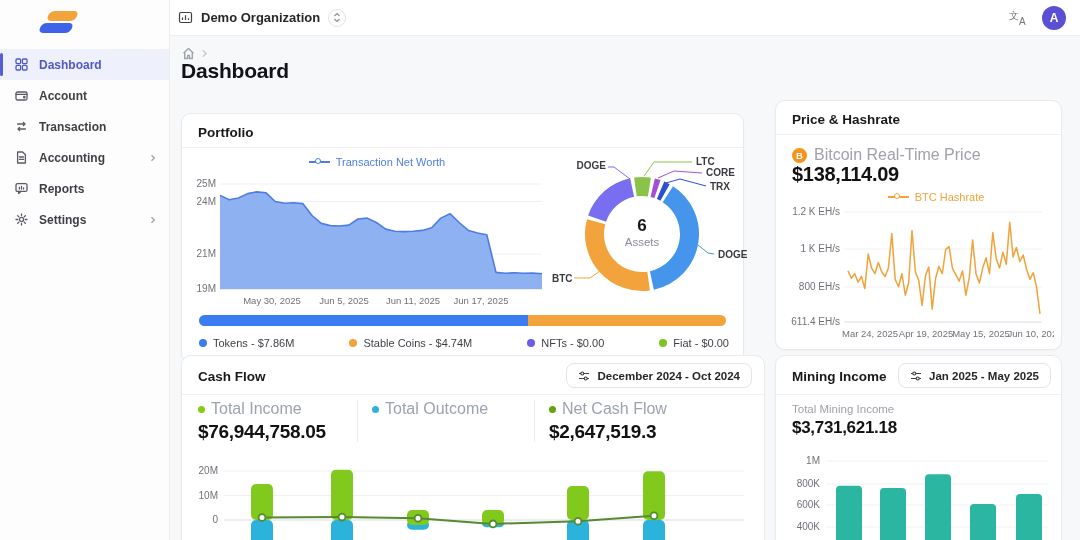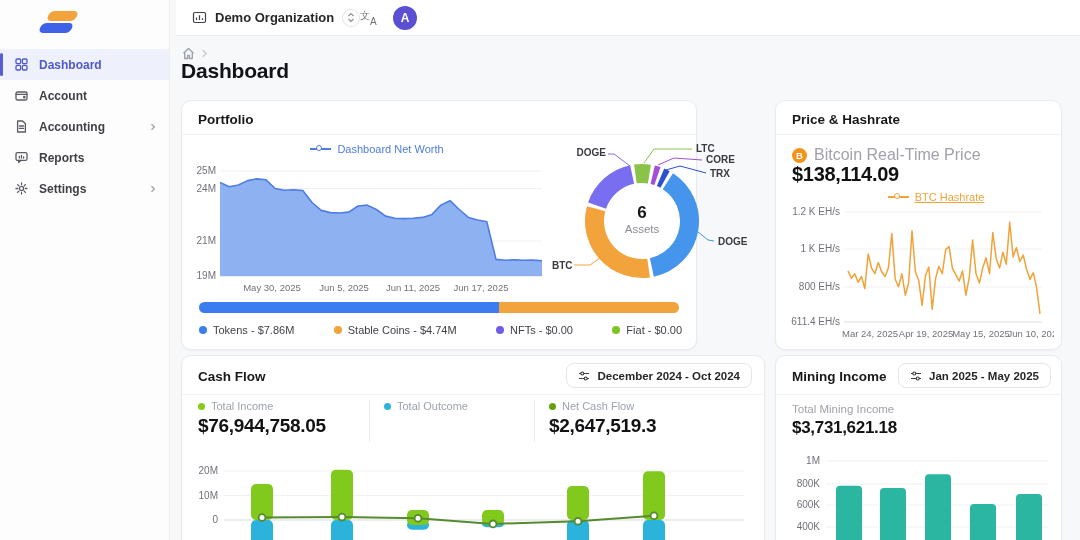--- a/index.html
+++ b/index.html
@@ -14,21 +14,21 @@
   nav { margin-top:5px; }
   .nav-item { position:relative; height:31px; display:flex; align-items:center; gap:11px; padding-left:15px; cursor:pointer; font-size:12px; font-weight:600; color:#3f3f46; }
   .nav-item svg.nicon { stroke:#5b5b63; }
   .nav-item.active { background:#eef0fc; color:#4f58c9; }
   .nav-item.active svg.nicon { stroke:#4f58c9; }
   .nav-item.active .indicator { position:absolute; left:0; top:4px; bottom:4px; width:3px; border-radius:2px; background:#565fd0; }
   .nav-item .chev { margin-left:auto; margin-right:12px; }
   svg.nicon { width:13px; height:13px; fill:none; stroke-width:1.3; stroke-linecap:round; stroke-linejoin:round; }
 
   
-  .topbar { position:absolute; left:176px; right:0; top:0; height:36px; background:#fff; border-bottom:1px solid #eceef1; display:flex; align-items:center; padding:0 14px 0 16px; z-index:4; }
+  .topbar { position:absolute; left:162px; right:0; top:0; height:36px; background:#fff; border-bottom:1px solid #eceef1; display:flex; align-items:center; justify-content:space-between; padding:0 14px 0 16px; z-index:4; }
   .org-switcher { display:flex; align-items:center; gap:8px; font-size:13px; font-weight:600; color:#27272a; cursor:pointer; }
   .stepper { width:18px; height:18px; border:1px solid #e1e2e6; border-radius:50%; display:flex; align-items:center; justify-content:center; background:#fff; }
   .topbar-right { display:flex; align-items:center; gap:14px; }
   .avatar { width:24px; height:24px; border-radius:50%; background:#5b4fd4; color:#fff; font-size:12px; font-weight:700; display:flex; align-items:center; justify-content:center; cursor:pointer; }
 
   
   .breadcrumb { position:absolute; left:182px; top:47px; display:flex; align-items:center; gap:6px; }
   h1.page-title { position:absolute; left:181px; top:59px; font-size:21px; font-weight:800; color:#111318; letter-spacing:-.2px; }
 
   
@@ -47,21 +47,21 @@
   .donut-wrap { position:absolute; left:368px; top:38px; width:210px; height:178px; }
   .dlabel { position:absolute; font-size:10px; font-weight:700; color:#3a3a40; }
   .donut-center { position:absolute; left:62px; width:60px; text-align:center; }
   .alloc-bar { position:absolute; left:17px; right:17px; top:201px; height:11px; border-radius:6px; overflow:hidden; display:flex; background:#f2f2f5; }
   .alloc-bar span { height:100%; display:block; }
   .alloc-legend { position:absolute; left:17px; right:14px; top:223px; display:flex; justify-content:space-between; }
   .alloc-item { display:flex; align-items:center; gap:6px; font-size:11px; color:#3f3f46; }
   .dot { width:8px; height:8px; border-radius:50%; display:inline-block; flex:none; }
 
   
-  .stat-label { font-size:11px; color:#9ca3af; display:flex; align-items:center; gap:6px; }
+  .stat-label { font-size:16px; color:#9ca3af; display:flex; align-items:center; gap:6px; }
   .stat-value { font-size:19px; font-weight:800; color:#121214; margin-top:3px; letter-spacing:-.3px; }
   .cf-col { position:absolute; top:44px; }
   .cf-col.b { border-left:1px solid #ececf0; padding-left:14px; height:42px; }
 
   svg text { font-family:"Liberation Sans","DejaVu Sans",sans-serif; fill:#71717a; font-size:10px; }
   svg text.xl { font-size:9.5px; }
 </style>
 </head>
 <body>
 
@@ -81,20 +81,27 @@
         </svg>
       <span>Dashboard</span>
     </div>
     <div class="nav-item">
       <svg class="nicon" viewBox="0 0 13 13">
           <rect x="1" y="3" width="11" height="8" rx="1.5"></rect>
           <path d="M1 5.4h11"></path>
           <circle cx="9.3" cy="8.2" r="0.7"></circle>
         </svg>
       <span>Account</span>
+    </div>
+    <div class="nav-item">
+      <svg class="nicon" viewBox="0 0 13 13">
+          <path d="M2.6 4h7.3M8.4 2.4 10 4 8.4 5.6"></path>
+          <path d="M10.4 9H3.1M4.6 7.4 3 9l1.6 1.6"></path>
+        </svg>
+      <span>Transaction</span>
     </div>
     <div class="nav-item">
       <svg class="nicon" viewBox="0 0 13 13">
           <path d="M2.6 1h5l2.8 2.8v8.2H2.6z"></path>
           <path d="M4.4 6h4.2M4.4 8.4h4.2"></path>
         </svg>
       <span>Accounting</span>
       <svg class="chev" width="8" height="8" viewBox="0 0 8 8" fill="none" stroke="#a1a1aa" stroke-width="1.3">
           <path d="M2.5 1.2 5.4 4 2.5 6.8"></path>
         </svg>
@@ -146,29 +153,29 @@
 <div class="breadcrumb">
   <svg width="13" height="13" viewBox="0 0 13 13" fill="none" stroke="#9ca3af" stroke-width="1.4" stroke-linejoin="round">
       <path d="M1.5 6.2 6.5 1.5l5 4.7M2.7 5.4v6.1h2.9V8.4h1.8v3.1h2.9V5.4"></path>
     </svg>
   <svg width="7" height="9" viewBox="0 0 7 9" fill="none" stroke="#c6c8cd" stroke-width="1.3">
       <path d="M1.8 1.2 5.2 4.5 1.8 7.8"></path>
     </svg>
 </div>
 <h1 class="page-title">Dashboard</h1>
 
-<section class="card" style="left:181px;top:100px;width:516px;height:250px">
+<section class="card" style="left:181px;top:113px;width:563px;height:250px">
   <div class="card-title">Portfolio</div>
   <div class="card-divider" style="top:33px"></div>
 
   <div class="chart-legend" id="nw-legend" style="position: absolute; left: 30px; top: 42px; width: 330px; color: rgb(78, 124, 228);">
     <span class="lmark">
         <i></i>
       </span>
-    <span>Dashboard Net Worth</span>
+    <span>Transaction Net Worth</span>
   </div>
 
   <svg id="nw-svg" width="358" height="142" viewBox="0 0 358 142" style="position:absolute;left:8px;top:58px">
     <line x1="30" y1="12" x2="352" y2="12" stroke="#f0f0f3"></line>
     <line x1="30" y1="29.5" x2="352" y2="29.5" stroke="#f0f0f3"></line>
     <line x1="30" y1="82" x2="352" y2="82" stroke="#f0f0f3"></line>
     <line x1="30" y1="117" x2="352" y2="117" stroke="#dcdce1"></line>
     <path id="nw-area" fill="#82a8f0" opacity="0.9" d="M30.0,23.4 L39.2,27.7 L48.4,26.0 L57.6,21.6 L66.8,19.9 L76.0,20.8 L85.2,29.5 L94.4,31.3 L103.6,30.7 L112.8,31.6 L122.0,43.5 L131.2,51.4 L140.4,53.6 L149.6,54.0 L158.8,53.1 L168.0,47.0 L177.2,46.1 L186.4,50.5 L195.6,57.1 L204.8,59.2 L214.0,59.6 L223.2,59.2 L232.4,58.4 L241.6,55.8 L250.8,46.1 L260.0,41.7 L269.2,50.5 L278.4,58.4 L287.6,61.0 L296.8,62.7 L306.0,100.4 L315.2,101.3 L324.4,100.7 L333.6,101.3 L342.8,101.1 L352.0,101.8 L352,117 L30,117 Z"></path>
     <polyline id="nw-line" fill="none" stroke="#4e7ce4" stroke-width="1.6" stroke-linejoin="round" points="30.0,23.4 39.2,27.7 48.4,26.0 57.6,21.6 66.8,19.9 76.0,20.8 85.2,29.5 94.4,31.3 103.6,30.7 112.8,31.6 122.0,43.5 131.2,51.4 140.4,53.6 149.6,54.0 158.8,53.1 168.0,47.0 177.2,46.1 186.4,50.5 195.6,57.1 204.8,59.2 214.0,59.6 223.2,59.2 232.4,58.4 241.6,55.8 250.8,46.1 260.0,41.7 269.2,50.5 278.4,58.4 287.6,61.0 296.8,62.7 306.0,100.4 315.2,101.3 324.4,100.7 333.6,101.3 342.8,101.1 352.0,101.8"></polyline>
     <text x="26" y="15" text-anchor="end">25M</text>
@@ -239,21 +246,21 @@
 <section class="card" style="left:775px;top:100px;width:287px;height:250px">
   <div class="card-title">Price &amp; Hashrate</div>
   <div class="card-divider" style="top:33px"></div>
 
   <div style="position:absolute;left:16px;top:45px;display:flex;align-items:center;gap:7px">
     <span style="width:15px;height:15px;border-radius:50%;background:#f7931a;color:#fff;font-size:9.5px;font-weight:800;display:flex;align-items:center;justify-content:center">B</span>
     <span style="font-size:16px;color:#a1a1aa">Bitcoin Real-Time Price</span>
   </div>
   <div style="position:absolute;left:16px;top:62px;font-size:20px;font-weight:800;letter-spacing:-.3px;color:#121214">$138,114.09</div>
 
-  <div class="chart-legend" id="hr-legend" style="position: absolute; left: 60px; top: 90px; width: 200px; color: rgb(240, 163, 58); text-decoration: underline;">
+  <div class="chart-legend" id="hr-legend" style="position: absolute; left: 60px; top: 90px; width: 200px; color: rgb(240, 163, 58);">
     <span class="lmark">
         <i></i>
       </span>
     <span>BTC Hashrate</span>
   </div>
 
   <svg width="272" height="142" viewBox="0 0 272 142" style="position:absolute;left:6px;top:104px">
     <line x1="62" y1="7" x2="260" y2="7" stroke="#f0f0f3"></line>
     <line x1="62" y1="44" x2="260" y2="44" stroke="#f0f0f3"></line>
     <line x1="62" y1="82" x2="260" y2="82" stroke="#f0f0f3"></line>
@@ -282,21 +289,21 @@
   </button>
   <div class="card-divider" style="top:38px"></div>
 
   <div class="cf-col" style="left:16px">
     <div class="stat-label">
         <i class="dot" id="cfd0" style="width: 7px; height: 7px; background: rgb(132, 204, 22);"></i>
         <span>Total Income</span>
       </div>
     <div class="stat-value">$76,944,758.05</div>
   </div>
-  <div class="cf-col b" style="left:187px">
+  <div class="cf-col b" style="left:175px">
     <div class="stat-label">
         <i class="dot" id="cfd1" style="width: 7px; height: 7px; background: rgb(43, 179, 220);"></i>
         <span>Total Outcome</span>
       </div>
   </div>
   <div class="cf-col b" style="left:352px">
     <div class="stat-label">
         <i class="dot" id="cfd2" style="width: 7px; height: 7px; background: rgb(101, 163, 13);"></i>
         <span>Net Cash Flow</span>
       </div>

